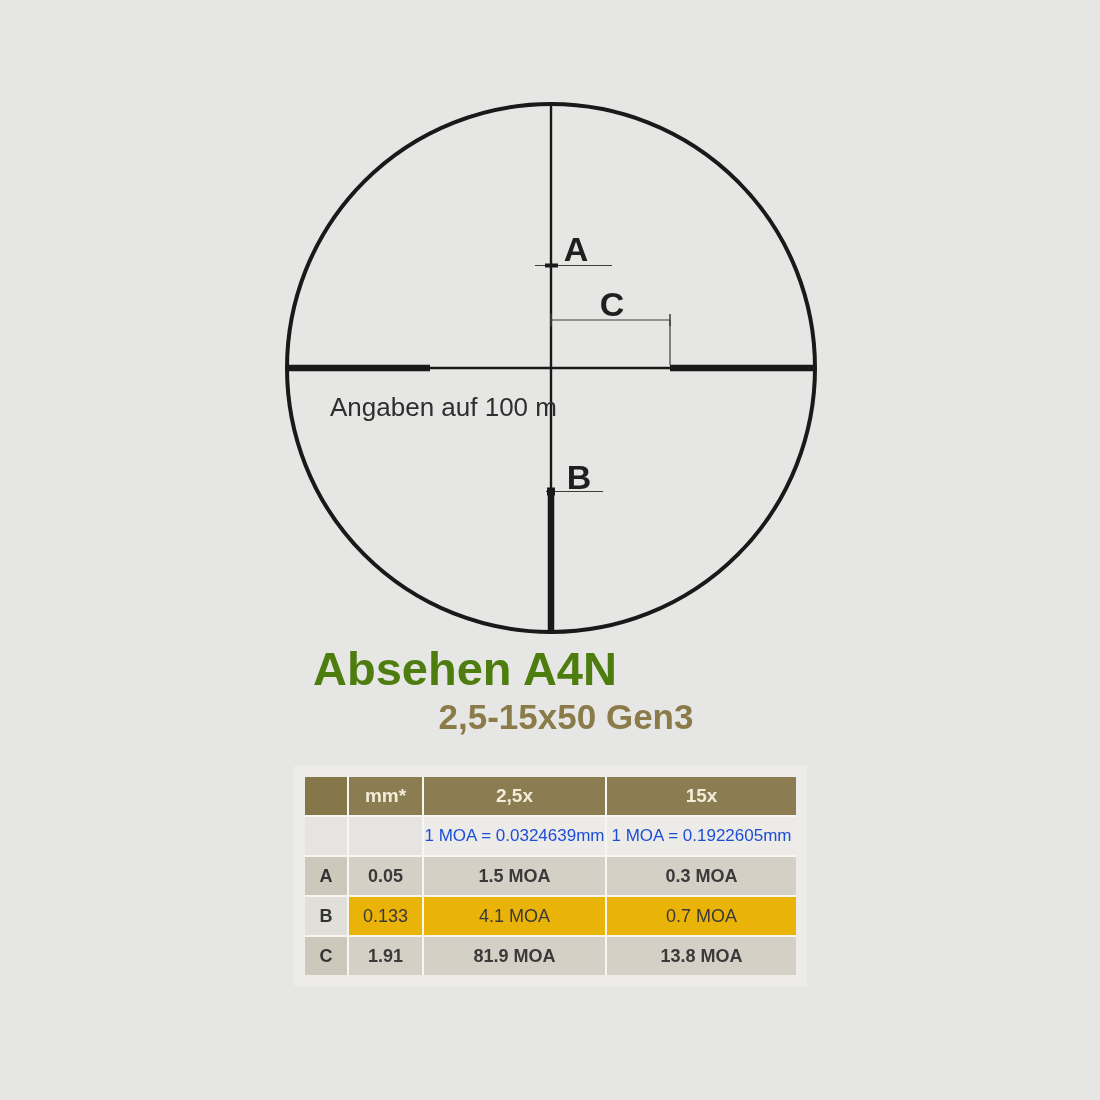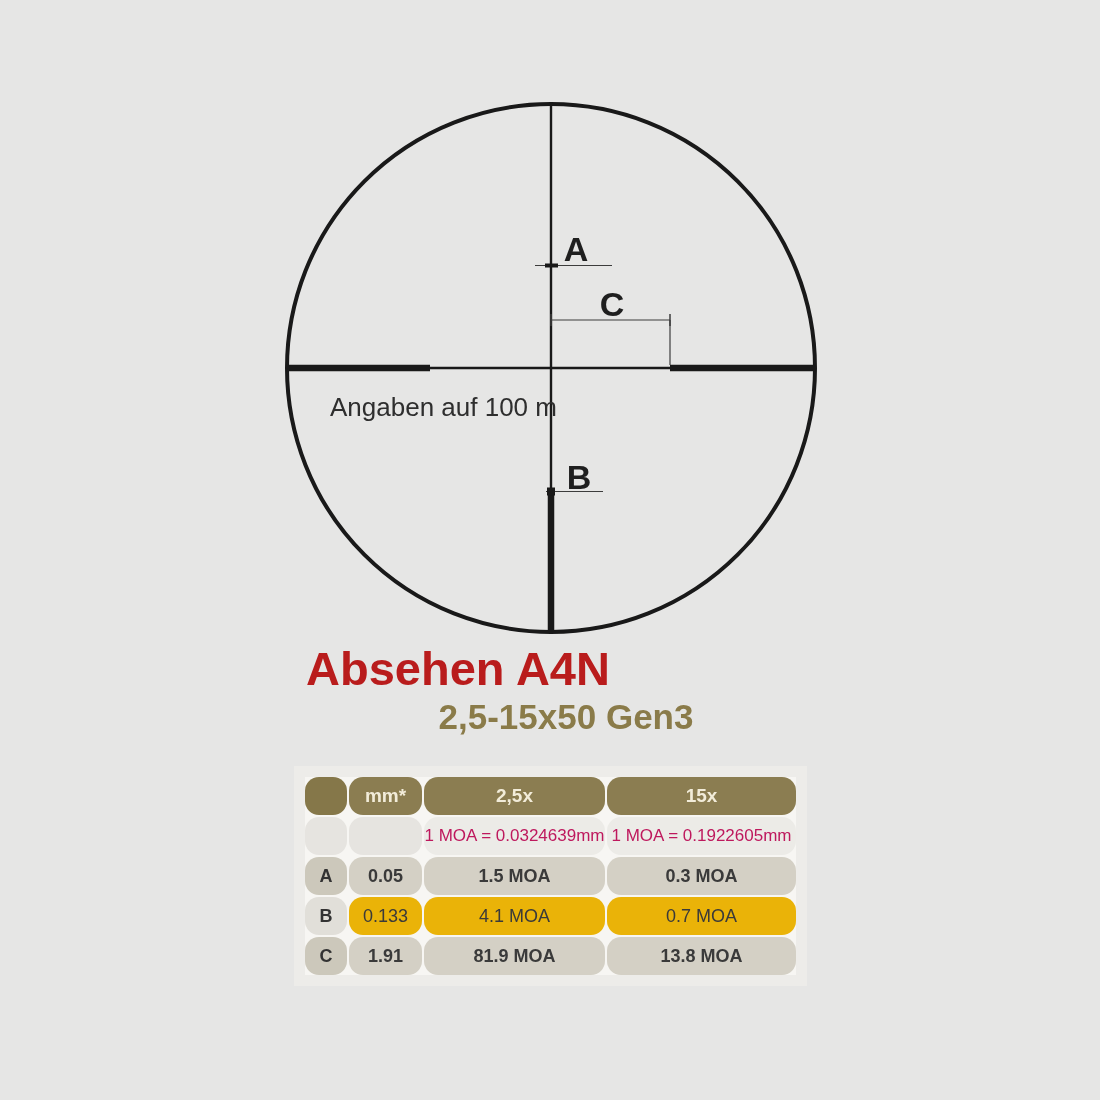--- a/index.html
+++ b/index.html
@@ -26,27 +26,27 @@
     font-size: 34px;
     font-weight: 600;
     fill: #1f1f1f;
   }
   .annotation-text {
     font-size: 26px;
     fill: #2e2e2e;
   }
   .page-title {
     position: absolute;
-    left: 0;
+    left: 7px;
     top: 644px;
     width: 916px;
     text-align: center;
     font-size: 47px;
     font-weight: 700;
-    color: #b91c1c;
+    color: #4d7c0f;
     line-height: 1.05;
   }
   .page-subtitle {
     position: absolute;
     left: 16px;
     top: 699px;
     width: 1100px;
     text-align: center;
     font-size: 35px;
     font-weight: 700;
@@ -68,33 +68,32 @@
     background: #f7f6f3;
     width: 491px;
   }
   .cell {
     display: flex;
     align-items: center;
     justify-content: center;
     font-size: 18px;
     color: #3a3a3a;
     white-space: nowrap;
-    border-radius: 14px;
   }
   .cell.th {
     background: #8b7d51;
     color: #f2ecd9;
     font-weight: 700;
     font-size: 19px;
   }
   .cell.th.c1 { background: #857749; }
   .cell.sub {
     background: #ecebe7;
     font-size: 17px;
-    color: #be185d;
+    color: #1d4ed8;
   }
   .cell.sub.c1, .cell.sub.c2 { background: #e6e4e0; }
   .cell.row-dark { background: #d4d0c5; font-weight: bold; }
   .cell.row-dark.c1 { background: #ccc8bb; }
   .cell.row-light { background: #eab308; }
   .cell.row-light.c1 { background: #e1dfd9; }
   .cell.c1 { font-weight: 700; color: #333; }
 </style>
 </head>
 <body>

